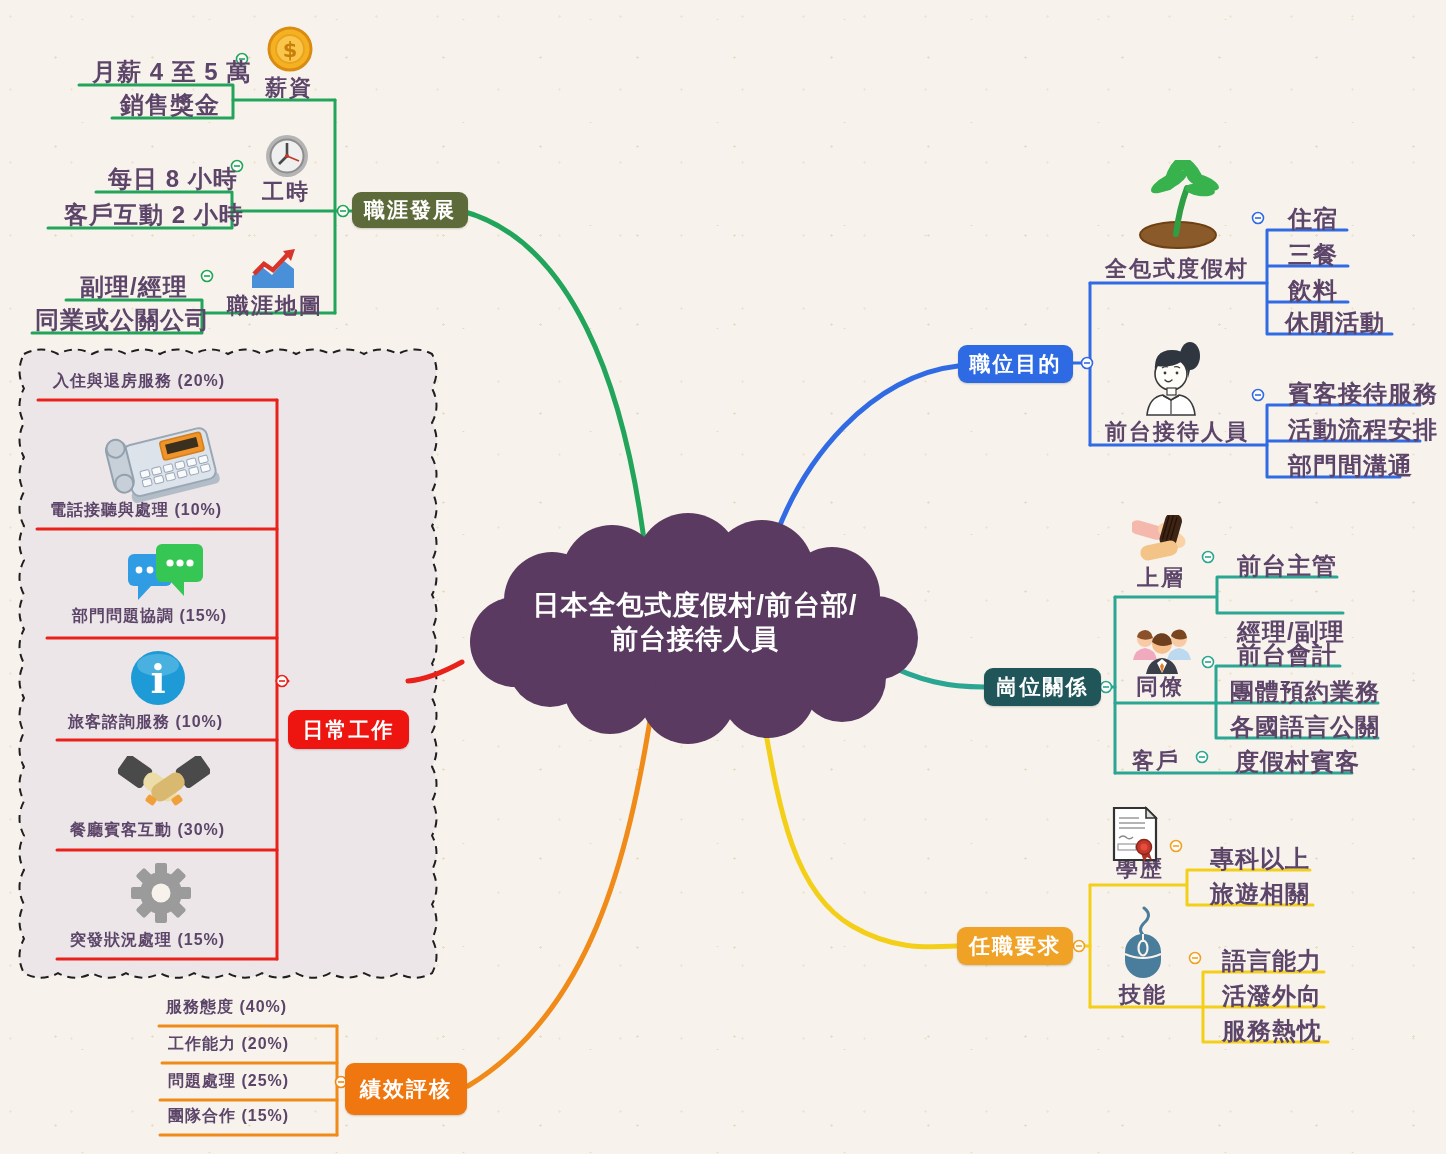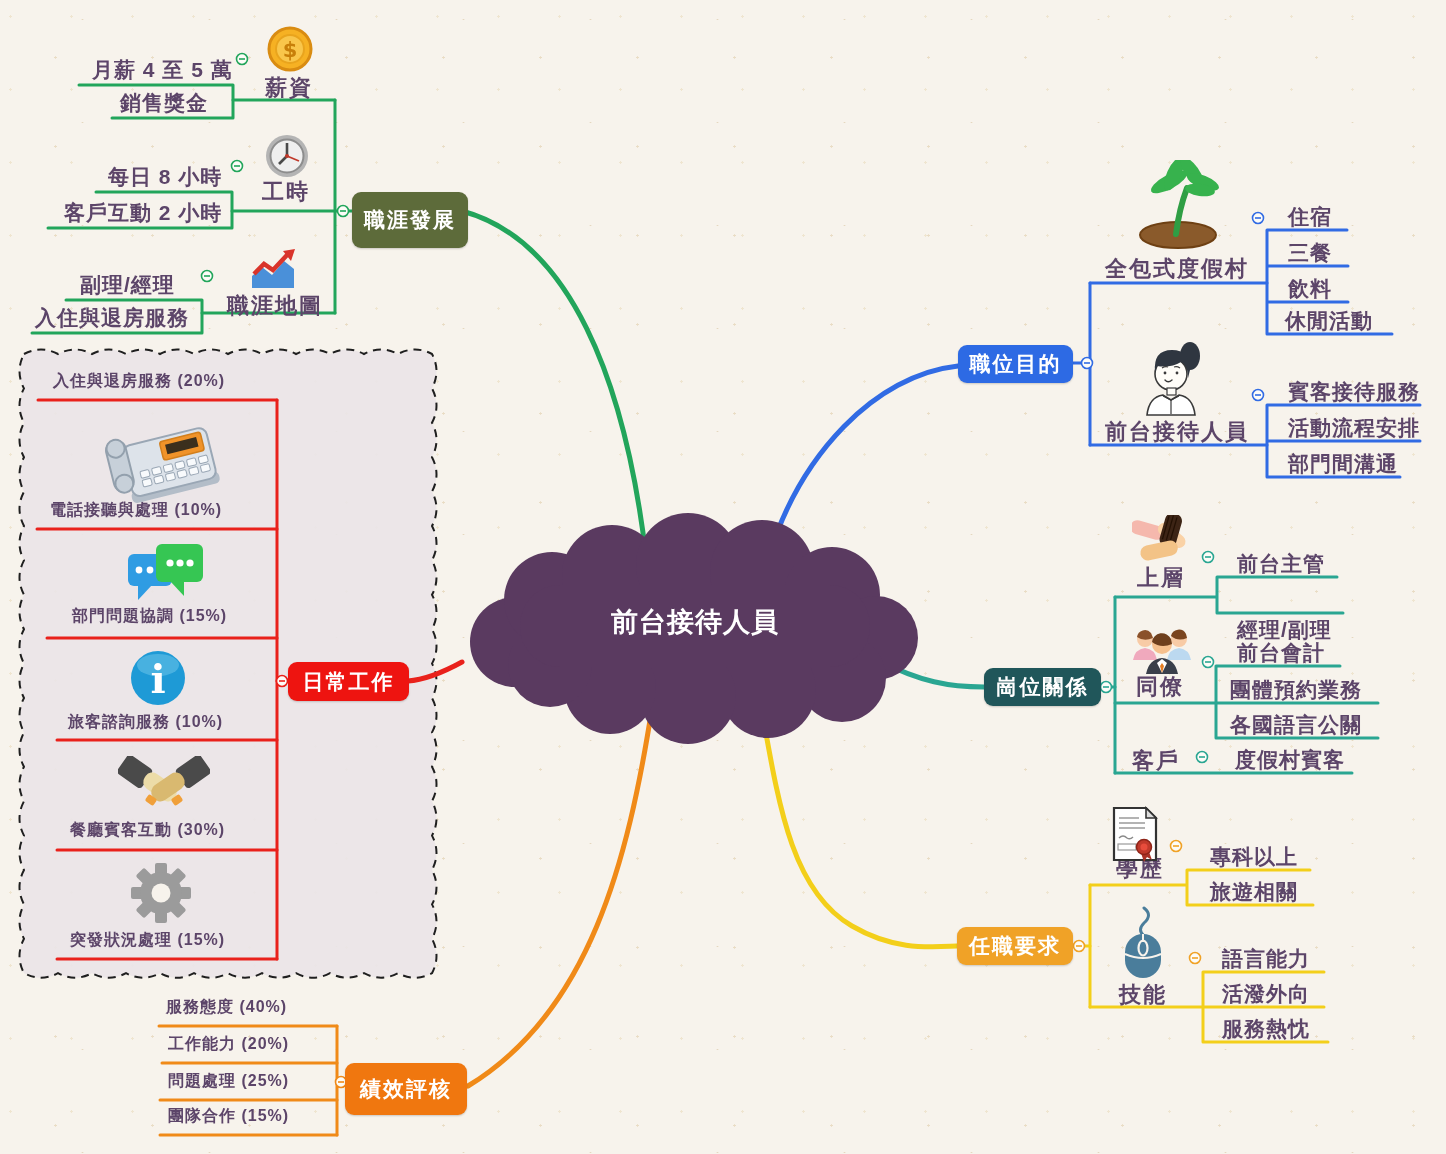--- a/index.html
+++ b/index.html
@@ -10,37 +10,37 @@
     background-image:
       radial-gradient(#e9dcc4 1px, transparent 1.4px),
       radial-gradient(#efe5d0 1px, transparent 1.3px),
       radial-gradient(#e5d7bf 0.8px, transparent 1.1px);
     background-size:97px 89px,61px 73px,127px 103px;
     background-position:7px 13px,41px 53px,19px 71px;
   }
   #wires{position:absolute;left:0;top:0;}
   .leaf{
     position:absolute;white-space:nowrap;color:#5c4569;font-weight:700;
-    font-size:21px;letter-spacing:1px;
+    font-size:24px;letter-spacing:1px;
   }
   .pct{font-size:16px;}
   .clabel{
     position:absolute;white-space:nowrap;color:#5c4569;font-weight:700;
     font-size:22px;letter-spacing:2px;transform:translateX(-50%);
   }
   .node{
     position:absolute;display:flex;align-items:center;justify-content:center;
     color:#ffffff;font-weight:700;font-size:21px;letter-spacing:2px;
     border-radius:9px;box-shadow:0 1px 2px rgba(0,0,0,0.18);
   }
   .n-career{background:#5d6b3a;}
   .n-purpose{background:#2d6ae4;}
   .n-relations{background:#20565a;}
   .n-requirements{background:#f0a227;}
-  .n-daily{background:#ee1410;}
+  .n-daily{background:#ee1410;margin-top:48px;}
   .n-performance{background:#f0770f;}
   .icon{position:absolute;}
   #cloud-text{
     position:absolute;left:475px;top:588px;width:440px;height:70px;
     display:flex;flex-direction:column;align-items:center;justify-content:center;
     color:#ffffff;font-weight:700;font-size:27px;line-height:1.25;
     text-align:center;letter-spacing:1px;white-space:nowrap;
   }
 </style>
 </head>
@@ -182,24 +182,25 @@
           <line x1="279" y1="681" x2="285" y2="681"></line>
         </g>
       <g stroke="#f08a18">
           <circle cx="341" cy="1082" r="5.5"></circle>
           <line x1="338" y1="1082" x2="344" y2="1082"></line>
         </g>
     </g>
   </svg>
 
   <div id="cloud-text">
+    <span>日本全包式度假村/前台部/</span>
     <span>前台接待人員</span>
   </div>
 
-  <div class="node n-career" style="left:352px;top:192px;width:116px;height:56px;">
+  <div class="node n-career" style="left:352px;top:192px;width:116px;height:36px;">
       <span>職涯發展</span>
     </div>
   <div class="node n-purpose" style="left:958px;top:345px;width:115px;height:38px;">
       <span>職位目的</span>
     </div>
   <div class="node n-relations" style="left:984px;top:668px;width:117px;height:38px;">
       <span>崗位關係</span>
     </div>
   <div class="node n-requirements" style="left:957px;top:927px;width:116px;height:38px;">
       <span>任職要求</span>
@@ -213,21 +214,21 @@
 
   <div class="clabel" style="left:289px;top:73px;">薪資</div>
   <div class="clabel" style="left:286px;top:177px;">工時</div>
   <div class="clabel" style="left:275px;top:291px;">職涯地圖</div>
 
   <div class="leaf" style="left:92px;top:56px;">月薪 4 至 5 萬</div>
   <div class="leaf" style="left:120px;top:89px;">銷售獎金</div>
   <div class="leaf" style="left:108px;top:163px;">每日 8 小時</div>
   <div class="leaf" style="left:64px;top:199px;">客戶互動 2 小時</div>
   <div class="leaf" style="left:80px;top:271px;">副理/經理</div>
-  <div class="leaf" style="left:35px;top:304px;">入住與退房服務</div>
+  <div class="leaf" style="left:35px;top:304px;">同業或公關公司</div>
 
   <div class="clabel" style="left:1177px;top:254px;">全包式度假村</div>
   <div class="clabel" style="left:1177px;top:417px;">前台接待人員</div>
 
   <div class="leaf" style="left:1288px;top:203px;">住宿</div>
   <div class="leaf" style="left:1288px;top:239px;">三餐</div>
   <div class="leaf" style="left:1288px;top:275px;">飲料</div>
   <div class="leaf" style="left:1285px;top:307px;">休閒活動</div>
   <div class="leaf" style="left:1288px;top:378px;">賓客接待服務</div>
   <div class="leaf" style="left:1288px;top:414px;">活動流程安排</div>

